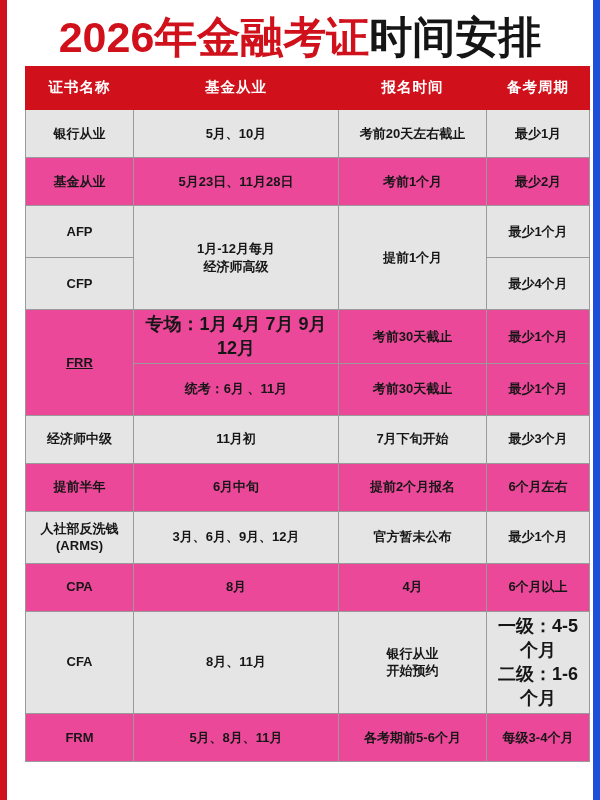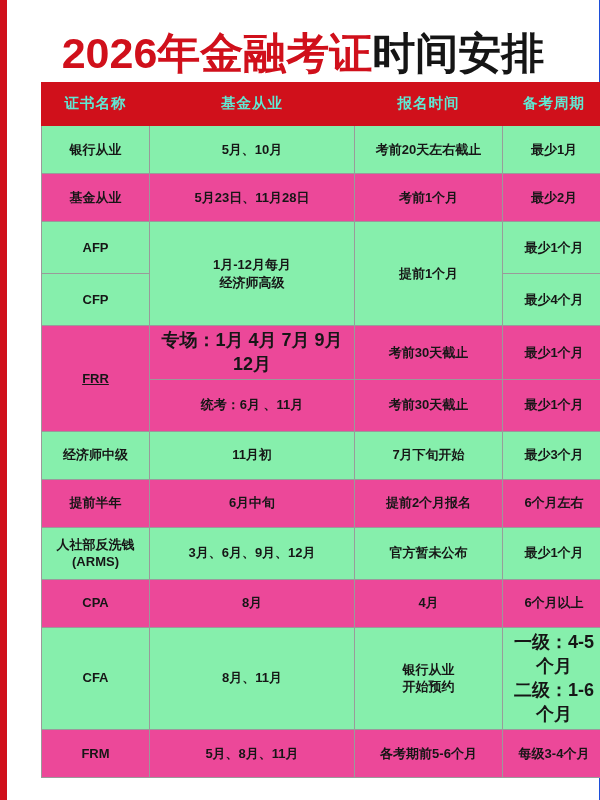--- a/index.html
+++ b/index.html
@@ -12,23 +12,23 @@
     background: #ffffff;
     font-family: "Liberation Sans", "DejaVu Sans", sans-serif;
     overflow: hidden;
   }
   .page {
     position: relative;
     width: 600px;
     height: 800px;
     box-sizing: border-box;
     border-left: 7px solid #d0101b;
-    border-right: 1px solid #1d4ed8;
+    border-right: 7px solid #1d4ed8;
     background: #ffffff;
-    padding: 16px;
+    padding: 0;
   }
   .title-wrap {
     height: 66px;
     display: flex;
     align-items: center;
     justify-content: center;
     padding-top: 8px;
     box-sizing: border-box;
   }
   .title {
@@ -54,32 +54,32 @@
     border: 1px solid #9a9a9a;
     text-align: center;
     vertical-align: middle;
     color: #161616;
     font-weight: bold;
     padding: 2px 3px;
     line-height: 1.35;
   }
   table.sched thead th {
     background: #d0101b;
-    color: #5eead4;
+    color: #ffffff;
     font-size: 14.5px;
     height: 38px;
     border-color: #d0101b;
     letter-spacing: 1px;
   }
   .col0 { width: 108px; }
   .col1 { width: 205px; }
   .col2 { width: 148px; }
   .col3 { width: 103px; }
   tr.shade td { background: #ec4899; }
-  tr.plain td { background: #86efac; margin-top: 12px; }
+  tr.plain td { background: #e5e5e5; margin-top: 12px; }
   td.shade-cell { background: #ebebeb; text-decoration: underline; }
   td.plain-cell { background: #ffffff; }
   .rowh-48 { height: 48px; }
   .rowh-52 { height: 52px; }
   .two-line span { display: block; }
   .sub {
     font-size: 18px;
   }
 </style>
 </head>

